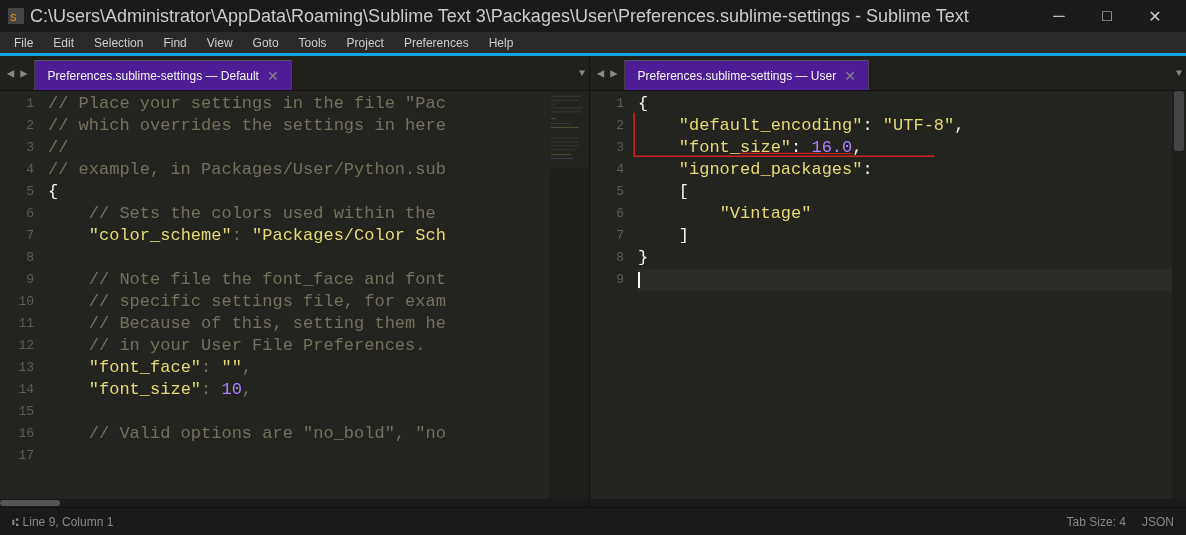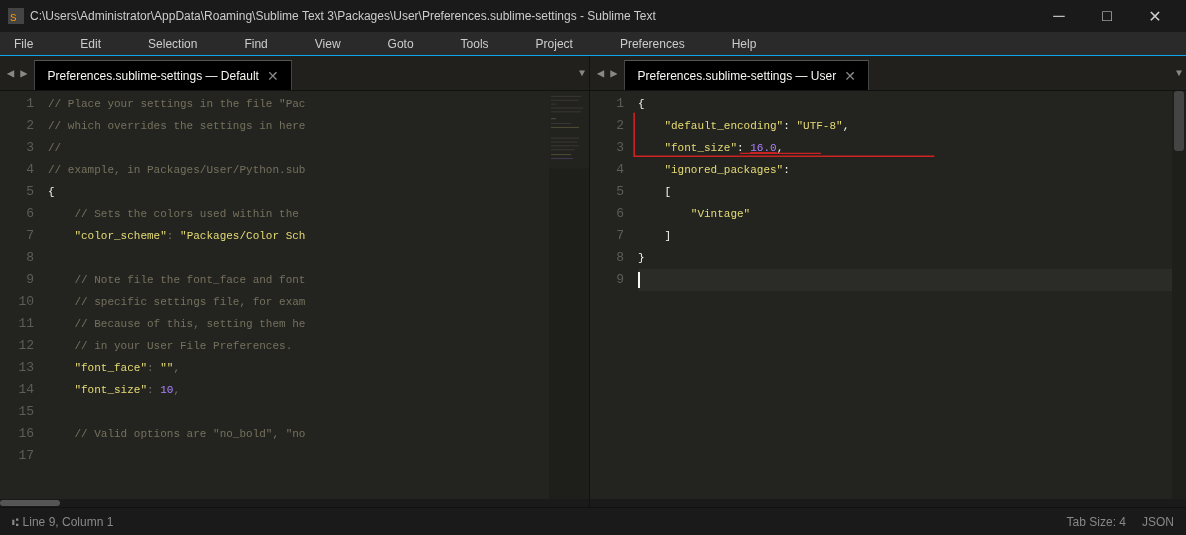--- a/index.html
+++ b/index.html
@@ -27,21 +27,21 @@
       display: flex;
       align-items: center;
       gap: 6px;
     }
     #title-bar-icon {
       width: 16px;
       height: 16px;
     }
     #title-bar-text {
       color: #cccccc;
-      font-size: 12px;
+      font-size: 18px;
       font-family: 'Segoe UI', Arial, sans-serif;
     }
     #title-bar-controls {
       display: flex;
       gap: 2px;
     }
     .title-btn {
       width: 46px;
       height: 32px;
       background: transparent;
@@ -55,22 +55,21 @@
       font-family: 'Segoe UI', Arial, sans-serif;
     }
 
     
     #menu-bar {
       background: #2a2a2a;
       height: 24px;
       display: flex;
       align-items: center;
       padding: 0 4px;
-      border-bottom: 1px solid #0ea5e9;
-      gap: 27px;
+      border-bottom: 3px solid #0ea5e9;
     }
     .menu-item {
       color: #cccccc;
       font-size: 12px;
       font-family: 'Segoe UI', Arial, sans-serif;
       padding: 2px 10px;
       cursor: pointer;
       height: 24px;
       display: flex;
       align-items: center;
@@ -124,21 +123,21 @@
       display: flex;
       align-items: center;
       font-size: 12px;
       font-family: 'Segoe UI', Arial, sans-serif;
       cursor: pointer;
       position: relative;
       gap: 8px;
       white-space: nowrap;
     }
     .tab.active {
-      background: #000000;
+      background: #4c1d95;
       color: #f8f8f2;
       border-top: 1px solid #555;
       border-left: 1px solid #444;
       border-right: 1px solid #444;
     }
     .tab-close {
       font-size: 14px;
       color: #888;
       cursor: pointer;
       line-height: 1;
@@ -175,21 +174,21 @@
       padding-top: 2px;
       font-size: 13px;
       line-height: 22px;
       user-select: none;
       flex-shrink: 0;
     }
     .code-area {
       flex: 1;
       padding-top: 2px;
       padding-left: 6px;
-      font-size: 11px;
+      font-size: 17px;
       line-height: 22px;
       overflow: hidden;
       position: relative;
     }
     .code-line {
       white-space: pre;
       height: 22px;
       color: #75715e;
     }
     .code-line .str { color: #e6db74; }

